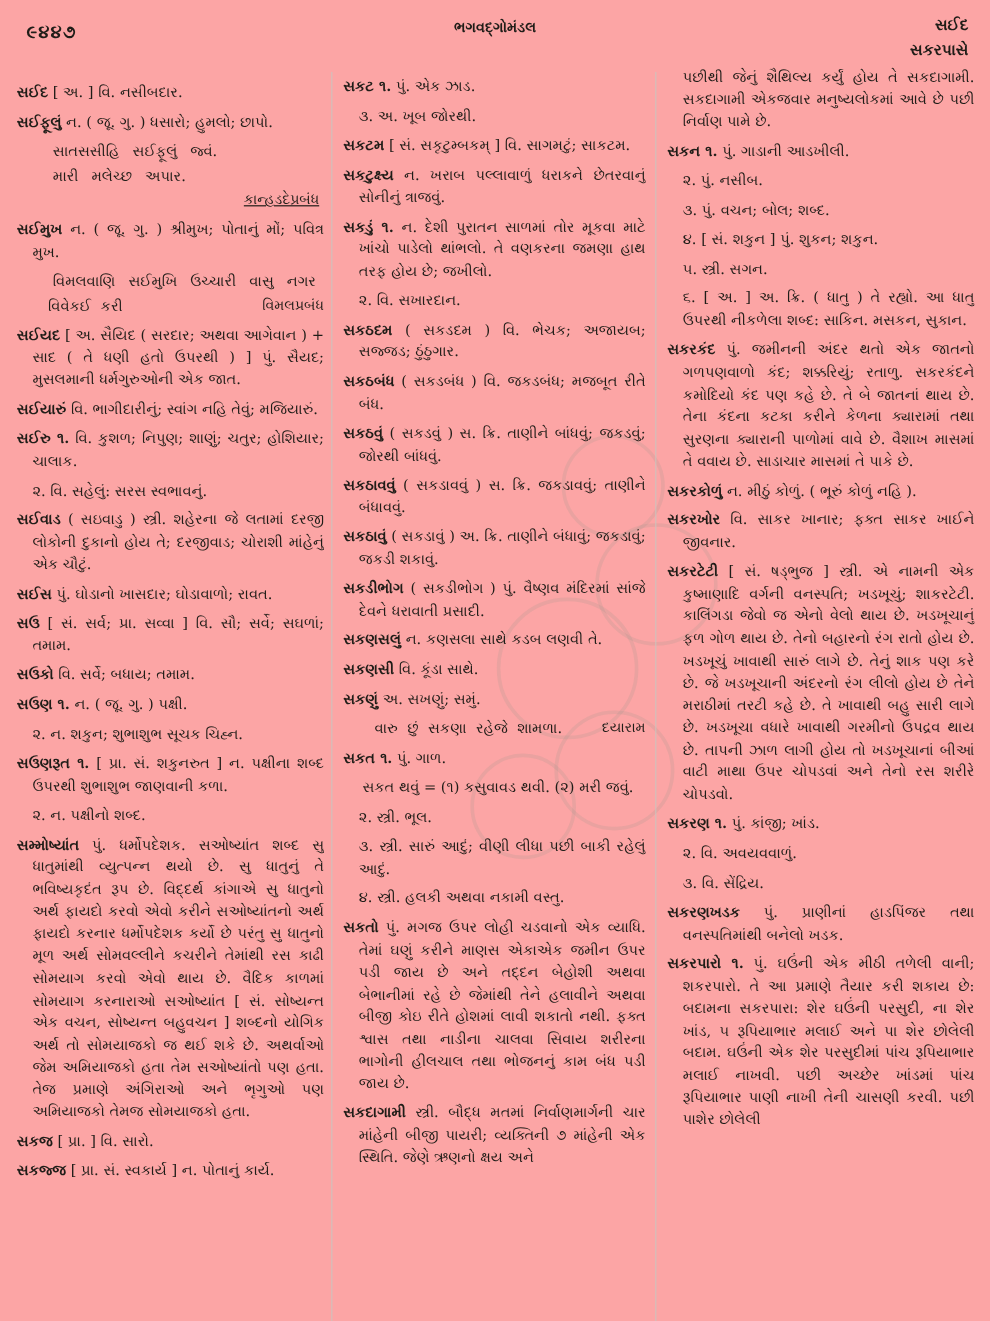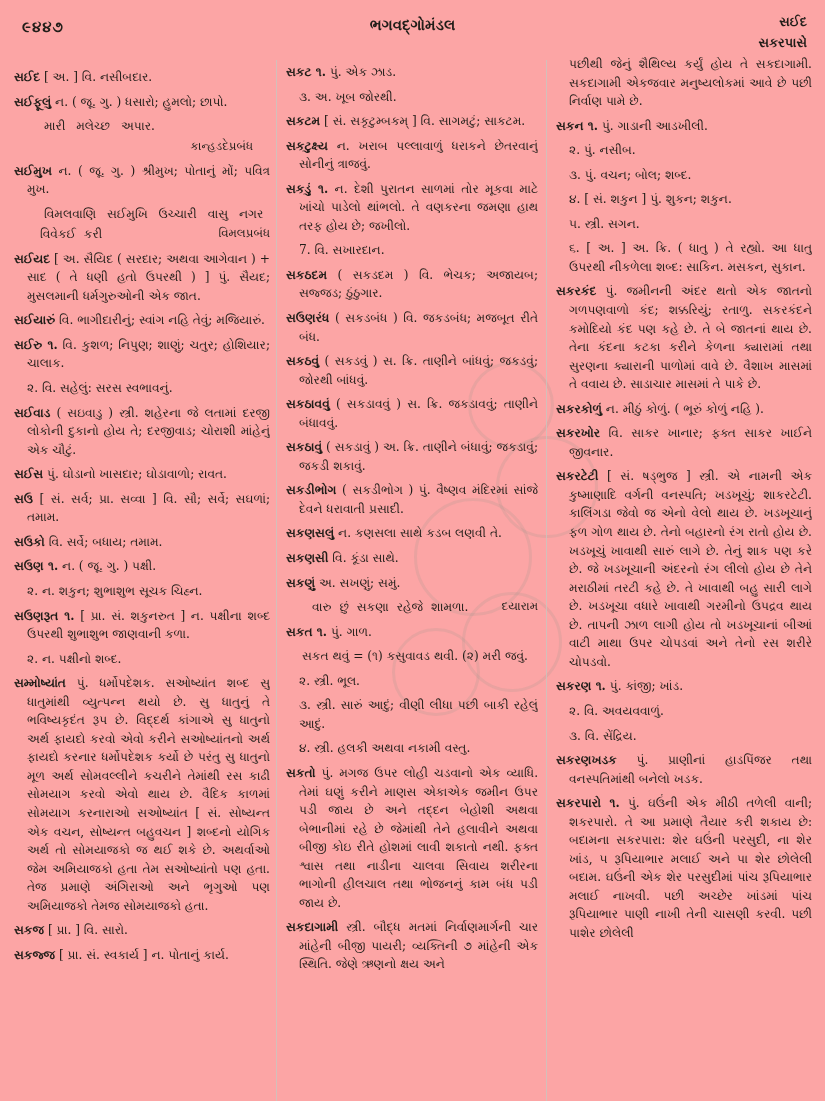--- a/index.html
+++ b/index.html
@@ -6,21 +6,21 @@
   body{
     width:825px;height:1101px;overflow:hidden;
     background:#fbfaf6;
     font-family:"DejaVu Serif","Liberation Serif",serif;
     color:#201d18;
   }
   .page{position:relative;width:825px;height:1101px;background:#fca5a5;overflow:hidden;}
 
   
   .hdr-pageno{position:absolute;left:22px;top:18px;font-size:15px;font-weight:bold;letter-spacing:1px;}
-  .hdr-title{position:absolute;left:0;right:0;top:16px;text-align:center;font-size:15px;font-weight:bold;}
+  .hdr-title{position:absolute;left:0;right:0;top:16px;text-align:center;font-size:12px;font-weight:bold;}
   .hdr-guide{position:absolute;right:18px;top:12px;text-align:right;font-size:13px;font-weight:bold;line-height:1.6;}
 
   
   .vrule{position:absolute;top:60px;bottom:0;width:1px;background:#c9c6bf;opacity:.8;}
   .vrule.r1{left:276px;}
   .vrule.r2{left:546px;}
 
   
   .wm{position:absolute;border-radius:50%;border:3px solid rgba(150,148,140,.18);z-index:0;}
 
@@ -30,21 +30,21 @@
   .col1{left:14px; top:62px;width:256px;height:1035px;}
   .col2{left:286px;top:57px;width:252px;height:1042px;}
   .col3{left:556px;top:49px;width:256px;height:1042px;}
 
   .col p{margin:6px 0;text-align:justify;}
   .hw{font-weight:bold;}
   p.entry{text-indent:-13px;padding-left:13px;}
   p.sense{padding-left:13px;text-indent:0;}
   p.idiom{padding-left:26px;text-indent:-10px;margin-top:2px;}
   p.quote{padding-left:30px;text-align:left;word-spacing:7px;margin:2px 0;}
-  p.src{text-align:right;padding-right:4px;margin:2px 13px;font-size:11.8px;}
+  p.src{text-align:right;padding-right:4px;margin:2px 0;font-size:11.8px;text-decoration:underline;}
   p.qsrc{display:flex;justify-content:space-between;padding-left:26px;word-spacing:4px;margin:2px 0;}
   p.qsrc .att{margin-left:12px;white-space:nowrap;font-size:11.8px;}
   p.cont{text-indent:0;padding-left:13px;}
 </style>
 </head>
 <body>
 
 <div class="page">
 
   <div class="wm" style="left:468px;top:362px;width:80px;height:80px;"></div>
@@ -60,20 +60,21 @@
     <div>સકરપાસે</div>
   </div>
 
   <div class="vrule r1"></div>
   <div class="vrule r2"></div>
 
   <div class="cols" id="columns">
       <div class="col col1">
         <p class="entry"><span class="hw">સઈદ</span> <span>[ અ. ] વિ. નસીબદાર.</span></p>
         <p class="entry"><span class="hw">સઈફૂલું</span> <span>ન. ( જૂ. ગુ. ) ધસારો; હુમલો; છાપો.</span></p>
+        <p class="quote"><span>સાતસસીહિ સઈફૂલું જ્વં.</span></p>
         <p class="quote"><span>મારી મલેચ્છ અપાર.</span></p>
         <p class="src"><span>કાન્હડદેપ્રબંધ</span></p>
         <p class="entry"><span class="hw">સઈમુખ</span> <span>ન. ( જૂ. ગુ. ) શ્રીમુખ; પોતાનું મોં; પવિત્ર મુખ.</span></p>
         <p class="quote"><span>વિમલવાણિ સઈમુખિ ઉચ્ચારી વાસુ નગર</span></p>
         <p class="qsrc">
           <span>વિવેકઈ કરી</span>
           <span class="att">વિમલપ્રબંધ</span>
         </p>
         <p class="entry"><span class="hw">સઈયદ</span> <span>[ અ. સૈયિદ ( સરદાર; અથવા આગેવાન ) + સાદ ( તે ધણી હતો ઉપરથી ) ] પું. સૈયદ; મુસલમાની ધર્મગુરુઓની એક જાત.</span></p>
         <p class="entry"><span class="hw">સઈયારું</span> <span>વિ. ભાગીદારીનું; સ્વાંગ નહિ તેવું; મજિયારું.</span></p>
@@ -90,23 +91,23 @@
         <p class="entry"><span class="hw">સમ્મોષ્યાંત</span> <span>પું. ધર્મોપદેશક. સઓષ્યાંત શબ્દ સુ ધાતુમાંથી વ્યુત્પન્ન થયો છે. સુ ધાતુનું તે ભવિષ્યકૃદંત રૂપ છે. વિદ્દર્થ કાંગાએ સુ ધાતુનો અર્થ ફાયદો કરવો એવો કરીને સઓષ્યાંતનો અર્થ ફાયદો કરનાર ધર્મોપદેશક કર્યો છે પરંતુ સુ ધાતુનો મૂળ અર્થ સોમવલ્લીને કચરીને તેમાંથી રસ કાઢી સોમયાગ કરવો એવો થાય છે. વૈદિક કાળમાં સોમયાગ કરનારાઓ સઓષ્યાંત [ સં. સોષ્યન્ત એક વચન, સોષ્યન્ત બહુવચન ] શબ્દનો યોગિક અર્થ તો સોમયાજકો જ થઈ શકે છે. અથર્વાઓ જેમ અમિયાજકો હતા તેમ સઓષ્યાંતો પણ હતા. તેજ પ્રમાણે અંગિરાઓ અને ભૃગુઓ પણ અમિયાજકો તેમજ સોમયાજકો હતા.</span></p>
         <p class="entry"><span class="hw">સકજ</span> <span>[ પ્રા. ] વિ. સારો.</span></p>
         <p class="entry"><span class="hw">સકજ્જ</span> <span>[ પ્રા. સં. સ્વકાર્ય ] ન. પોતાનું કાર્ય.</span></p>
       </div>
       <div class="col col2">
         <p class="entry"><span class="hw">સકટ ૧.</span> <span>પું. એક ઝાડ.</span></p>
         <p class="sense"><span>૩. અ. ખૂબ જોરથી.</span></p>
         <p class="entry"><span class="hw">સકટમ</span> <span>[ સં. સકૃટુમ્બકમ્ ] વિ. સાગમટું; સાકટમ.</span></p>
         <p class="entry"><span class="hw">સકટુક્ષ્ય</span> <span>ન. ખરાબ પલ્લાવાળું ધરાકને છેતરવાનું સોનીનું ત્રાજવું.</span></p>
         <p class="entry"><span class="hw">સકડું ૧.</span> <span>ન. દેશી પુરાતન સાળમાં તોર મૂકવા માટે ખાંચો પાડેલો થાંભલો. તે વણકરના જમણા હાથ તરફ હોય છે; જખીલો.</span></p>
-        <p class="sense"><span>7. વિ. સખારદાન.</span></p>
+        <p class="sense"><span>૨. વિ. સખારદાન.</span></p>
         <p class="entry"><span class="hw">સકઠદમ</span> <span>( સકડદમ ) વિ. ભેચક; અજાયબ; સજ્જડ; ઠુંઠુગાર.</span></p>
-        <p class="entry"><span class="hw">સઉણરંધ</span> <span>( સકડબંધ ) વિ. જકડબંધ; મજબૂત રીતે બંધ.</span></p>
+        <p class="entry"><span class="hw">સકઠબંધ</span> <span>( સકડબંધ ) વિ. જકડબંધ; મજબૂત રીતે બંધ.</span></p>
         <p class="entry"><span class="hw">સકઠવું</span> <span>( સકડવું ) સ. ક્રિ. તાણીને બાંધવું; જકડવું; જોરથી બાંધવું.</span></p>
         <p class="entry"><span class="hw">સકઠાવવું</span> <span>( સકડાવવું ) સ. ક્રિ. જકડાવવું; તાણીને બંધાવવું.</span></p>
         <p class="entry"><span class="hw">સકઠાવું</span> <span>( સકડાવું ) અ. ક્રિ. તાણીને બંધાવું; જકડાવું; જકડી શકાવું.</span></p>
         <p class="entry"><span class="hw">સકડીભોગ</span> <span>( સકડીભોગ ) પું. વૈષ્ણવ મંદિરમાં સાંજે દેવને ધરાવાતી પ્રસાદી.</span></p>
         <p class="entry"><span class="hw">સકણસલું</span> <span>ન. કણસલા સાથે કડબ લણવી તે.</span></p>
         <p class="entry"><span class="hw">સકણસી</span> <span>વિ. કૂંડા સાથે.</span></p>
         <p class="entry"><span class="hw">સકણું</span> <span>અ. સખણું; સમું.</span></p>
         <p class="qsrc">
           <span>વારુ છું સકણા રહેજે શામળા.</span>
           <span class="att">દયારામ</span>

